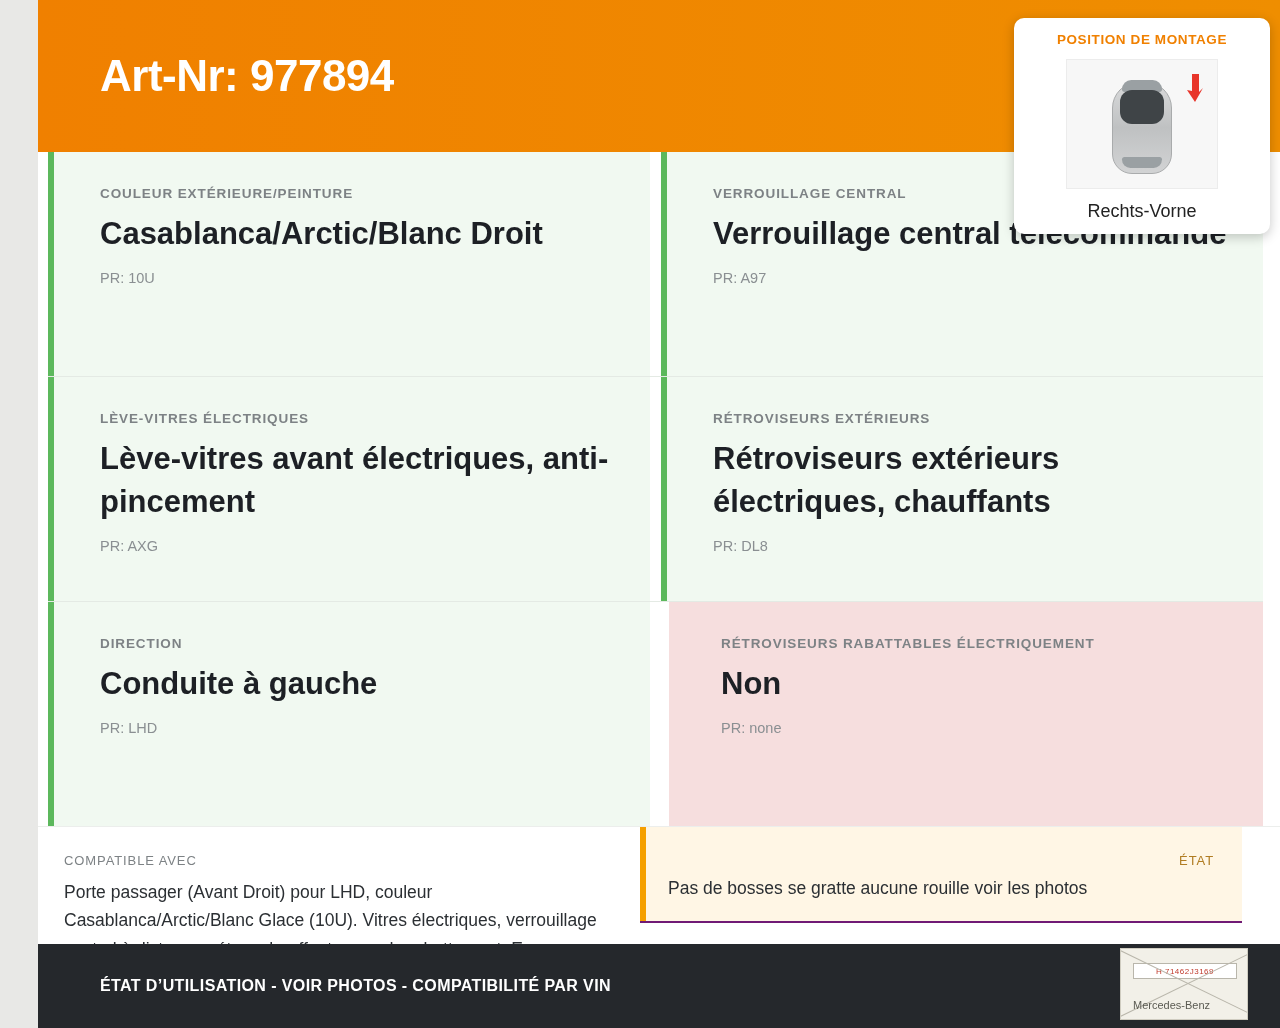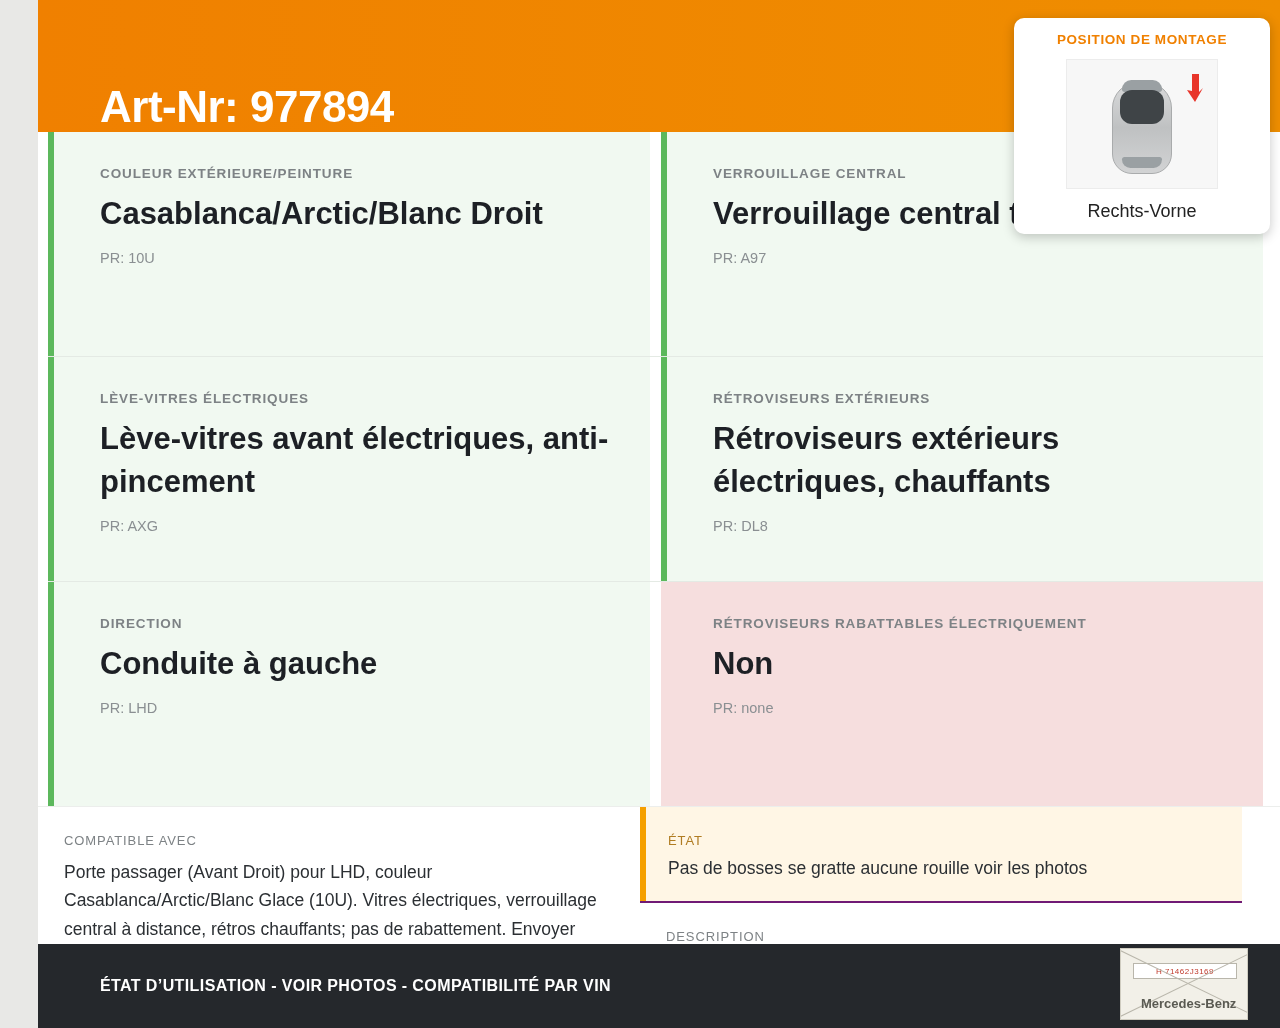--- a/index.html
+++ b/index.html
@@ -16,24 +16,24 @@
     top: 0;
     width: 1242px;
     height: 1028px;
     background: #ffffff;
     overflow: hidden;
   }
 
   
   .header {
     position: relative;
-    height: 132px;
+    height: 152px;
     background: linear-gradient(90deg, #f08000 0%, #ef8e00 100%);
     display: flex;
-    align-items: flex-end;
+    align-items: center;
   }
   .header-title {
     color: #ffffff;
     font-size: 44px;
     font-weight: bold;
     letter-spacing: -0.5px;
     margin-left: 62px;
   }
 
   
@@ -124,21 +124,21 @@
     column-gap: 11px;
     padding-left: 10px;
   }
   .spec-cell {
     position: relative;
     padding: 34px 0 28px 46px;
     border-left: 6px solid transparent;
     min-height: 224px;
   }
   .spec-cell.ok   { background: #f1f9f1; border-left-color: #5cb85c; }
-  .spec-cell.bad  { background: #f6dede; border-left-color: #f6dede; }
+  .spec-cell.bad  { background: #f6dede; border-left-color: #f6dede; margin-left: 8px; }
   .spec-cell .label {
     font-size: 13.5px;
     font-weight: bold;
     letter-spacing: 0.9px;
     color: #7d8285;
     text-transform: uppercase;
   }
   .spec-cell .value {
     margin-top: 12px;
     font-size: 31px;
@@ -177,21 +177,21 @@
     color: #2b2f33;
     line-height: 1.62;
     max-width: 560px;
   }
   .right-col { display: flex; flex-direction: column; }
   .state {
     background: #fff6e5;
     border-left: 6px solid #f5a000;
     padding: 26px 28px 22px 22px;
   }
-  .state .label { color: #b07c22; }
+  .state .label { color: #b07c22; text-align: right; }
   .state .text {
     margin-top: 10px;
     font-size: 17.5px;
     color: #2b2f33;
   }
   .descr {
     background: #ffffff;
     padding: 26px 28px 22px 26px;
     border-top: 2px solid #701a75;
     flex: 1;
@@ -239,25 +239,24 @@
     background: #ffffff;
     border: 1px solid #b9b6ab;
     font-size: 8px;
     color: #c0392b;
     text-align: center;
     line-height: 15px;
     letter-spacing: 0.5px;
   }
   .stamp-brand {
     position: absolute;
-    left: 20px;
+    left: 12px;
     bottom: 8px;
-    font-size: 13px;
+    font-size: 11px;
     color: #5a5a52;
-    font-weight: bold;
   }
   .stamp-x, .stamp-x2 {
     position: absolute;
     left: -8px;
     top: 34px;
     width: 150px;
     height: 1px;
     background: #b9b6ab;
     transform-origin: center;
   }

